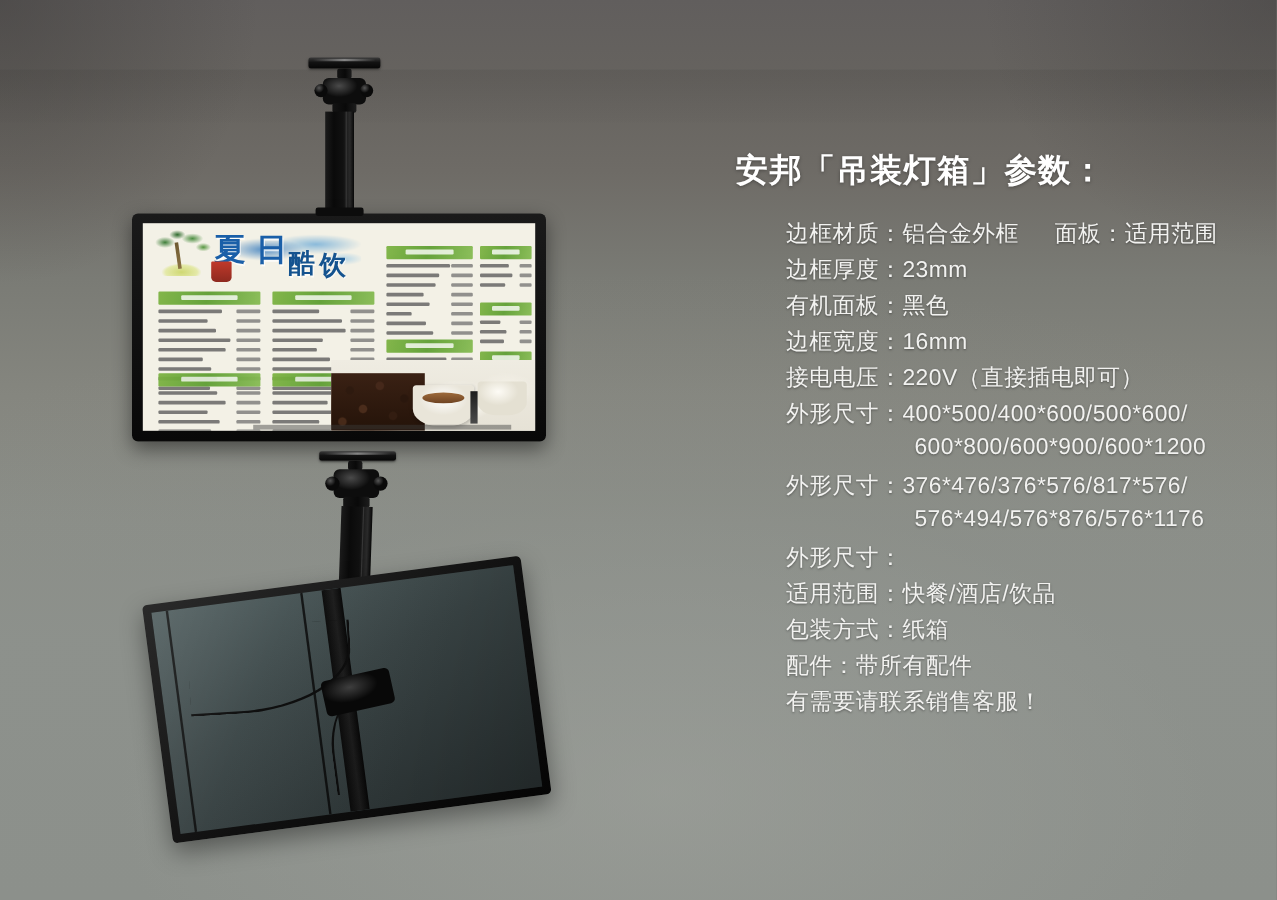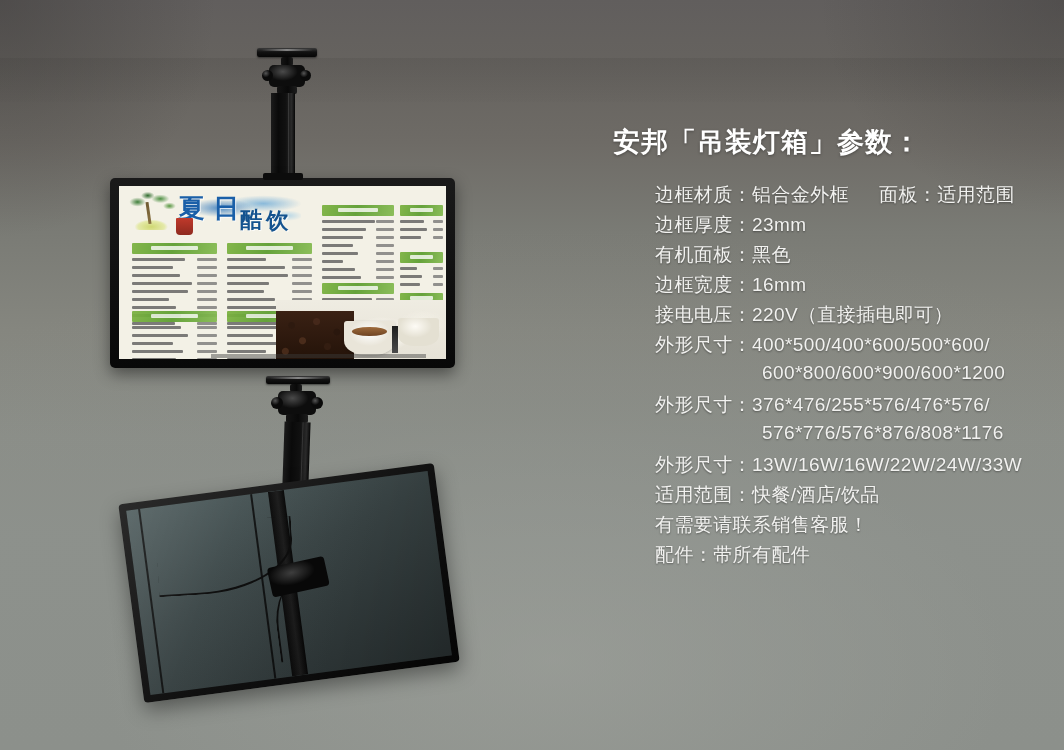--- a/index.html
+++ b/index.html
@@ -655,41 +655,44 @@
       <div class="spec-row">
         <span class="lbl">外形尺寸：</span>
         <span class="val">400*500/400*600/500*600/</span>
       </div>
       <div class="spec-row cont">
         <span class="val">600*800/600*900/600*1200</span>
       </div>
 
       <div class="spec-row">
         <span class="lbl">外形尺寸：</span>
-        <span class="val">376*476/255*576/476*576/</span>
+        <span class="val">376*476/376*576/817*576/</span>
       </div>
       <div class="spec-row cont">
-        <span class="val">576*776/576*876/808*1176</span>
+        <span class="val">576*494/576*876/576*1176</span>
       </div>
 
       <div class="spec-row">
         <span class="lbl">外形尺寸：</span>
-        <span class="val">13W/16W/16W/22W/24W/33W</span>
       </div>
 
       <div class="spec-row">
         <span class="lbl">适用范围：</span>
         <span class="val">快餐/酒店/饮品</span>
       </div>
 
 
-
-      <div class="spec-row single">有需要请联系销售客服！</div>
+      <div class="spec-row">
+        <span class="lbl">包装方式：</span>
+        <span class="val">纸箱</span>
+      </div>
 
       <div class="spec-row">
         <span class="lbl">配件：</span>
         <span class="val">带所有配件</span>
       </div>
 
+      <div class="spec-row single">有需要请联系销售客服！</div>
+
     </div>
   </div>
 
 </div>
 
 </body></html>

